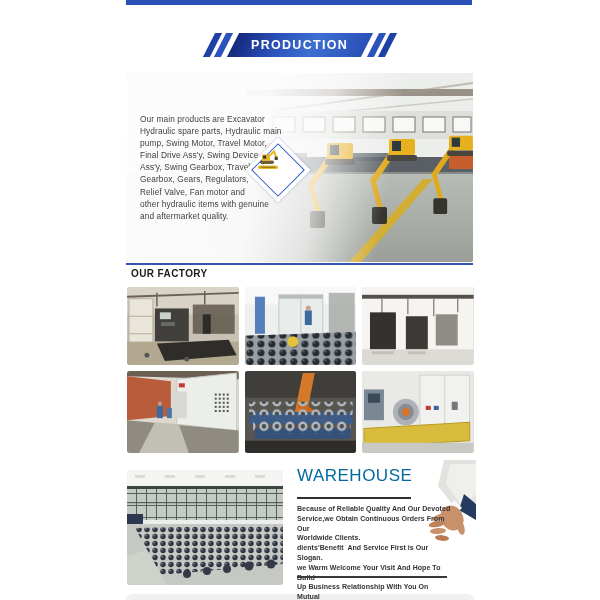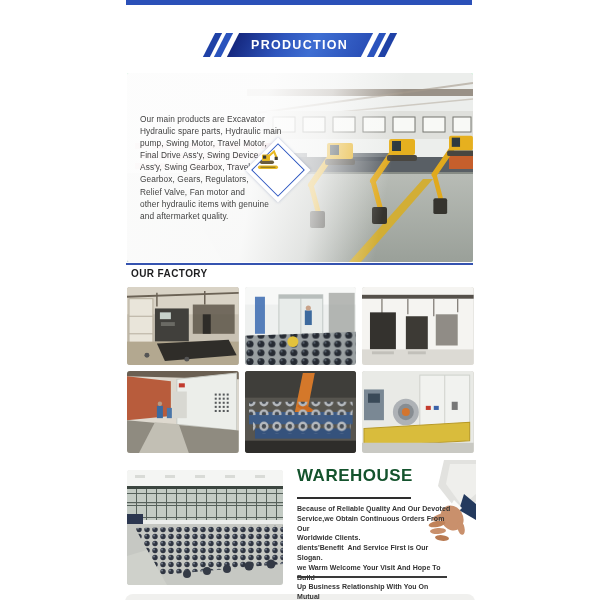--- a/index.html
+++ b/index.html
@@ -36,21 +36,21 @@
   
   .factory-heading { position:absolute; left:131px; top:268px; font-size:10px; font-weight:bold; color:#1d1d1f; letter-spacing:.4px; }
   .factory-grid { position:absolute; left:127px; top:287px; width:347px; display:grid;
       grid-template-columns:repeat(3,1fr); grid-template-rows:78px 82px; gap:6px; }
   .factory-grid .tile { border-radius:3px; overflow:hidden; background:#cfcdc6; }
   .factory-grid svg { display:block; width:100%; height:100%; }
 
   
   .warehouse-photo { position:absolute; left:127px; top:470px; width:156px; height:115px; border-radius:3px; overflow:hidden; background:#e8eae7; }
   .warehouse-photo svg { display:block; width:100%; height:100%; }
-  .warehouse-heading { position:absolute; left:297px; top:466px; font-size:17px; font-weight:bold; color:#14532d; letter-spacing:.5px; z-index:3; }
+  .warehouse-heading { position:absolute; left:297px; top:466px; font-size:17px; font-weight:normal; color:#0369a1; letter-spacing:.5px; z-index:3; }
   .wh-rule-top { position:absolute; left:297px; top:497px; width:114px; height:2px; background:#2e2e2e; z-index:3; }
   .warehouse-para { position:absolute; left:297px; top:504px; width:156px; font-size:7px; line-height:9.8px;
       color:#333; white-space:pre-wrap; font-weight:bold; letter-spacing:.05px; z-index:2; }
   .wh-rule-bottom { position:absolute; left:297px; top:576px; width:150px; height:1.5px; background:#3a3a3a; z-index:3; }
   .handshake { position:absolute; left:426px; top:460px; width:50px; height:90px; z-index:1; }
 
   .next-card { position:absolute; left:125px; top:594px; width:350px; height:8px; background:#f0f0ee; border-radius:8px 8px 0 0; }
 </style>
 </head>
 <body>

